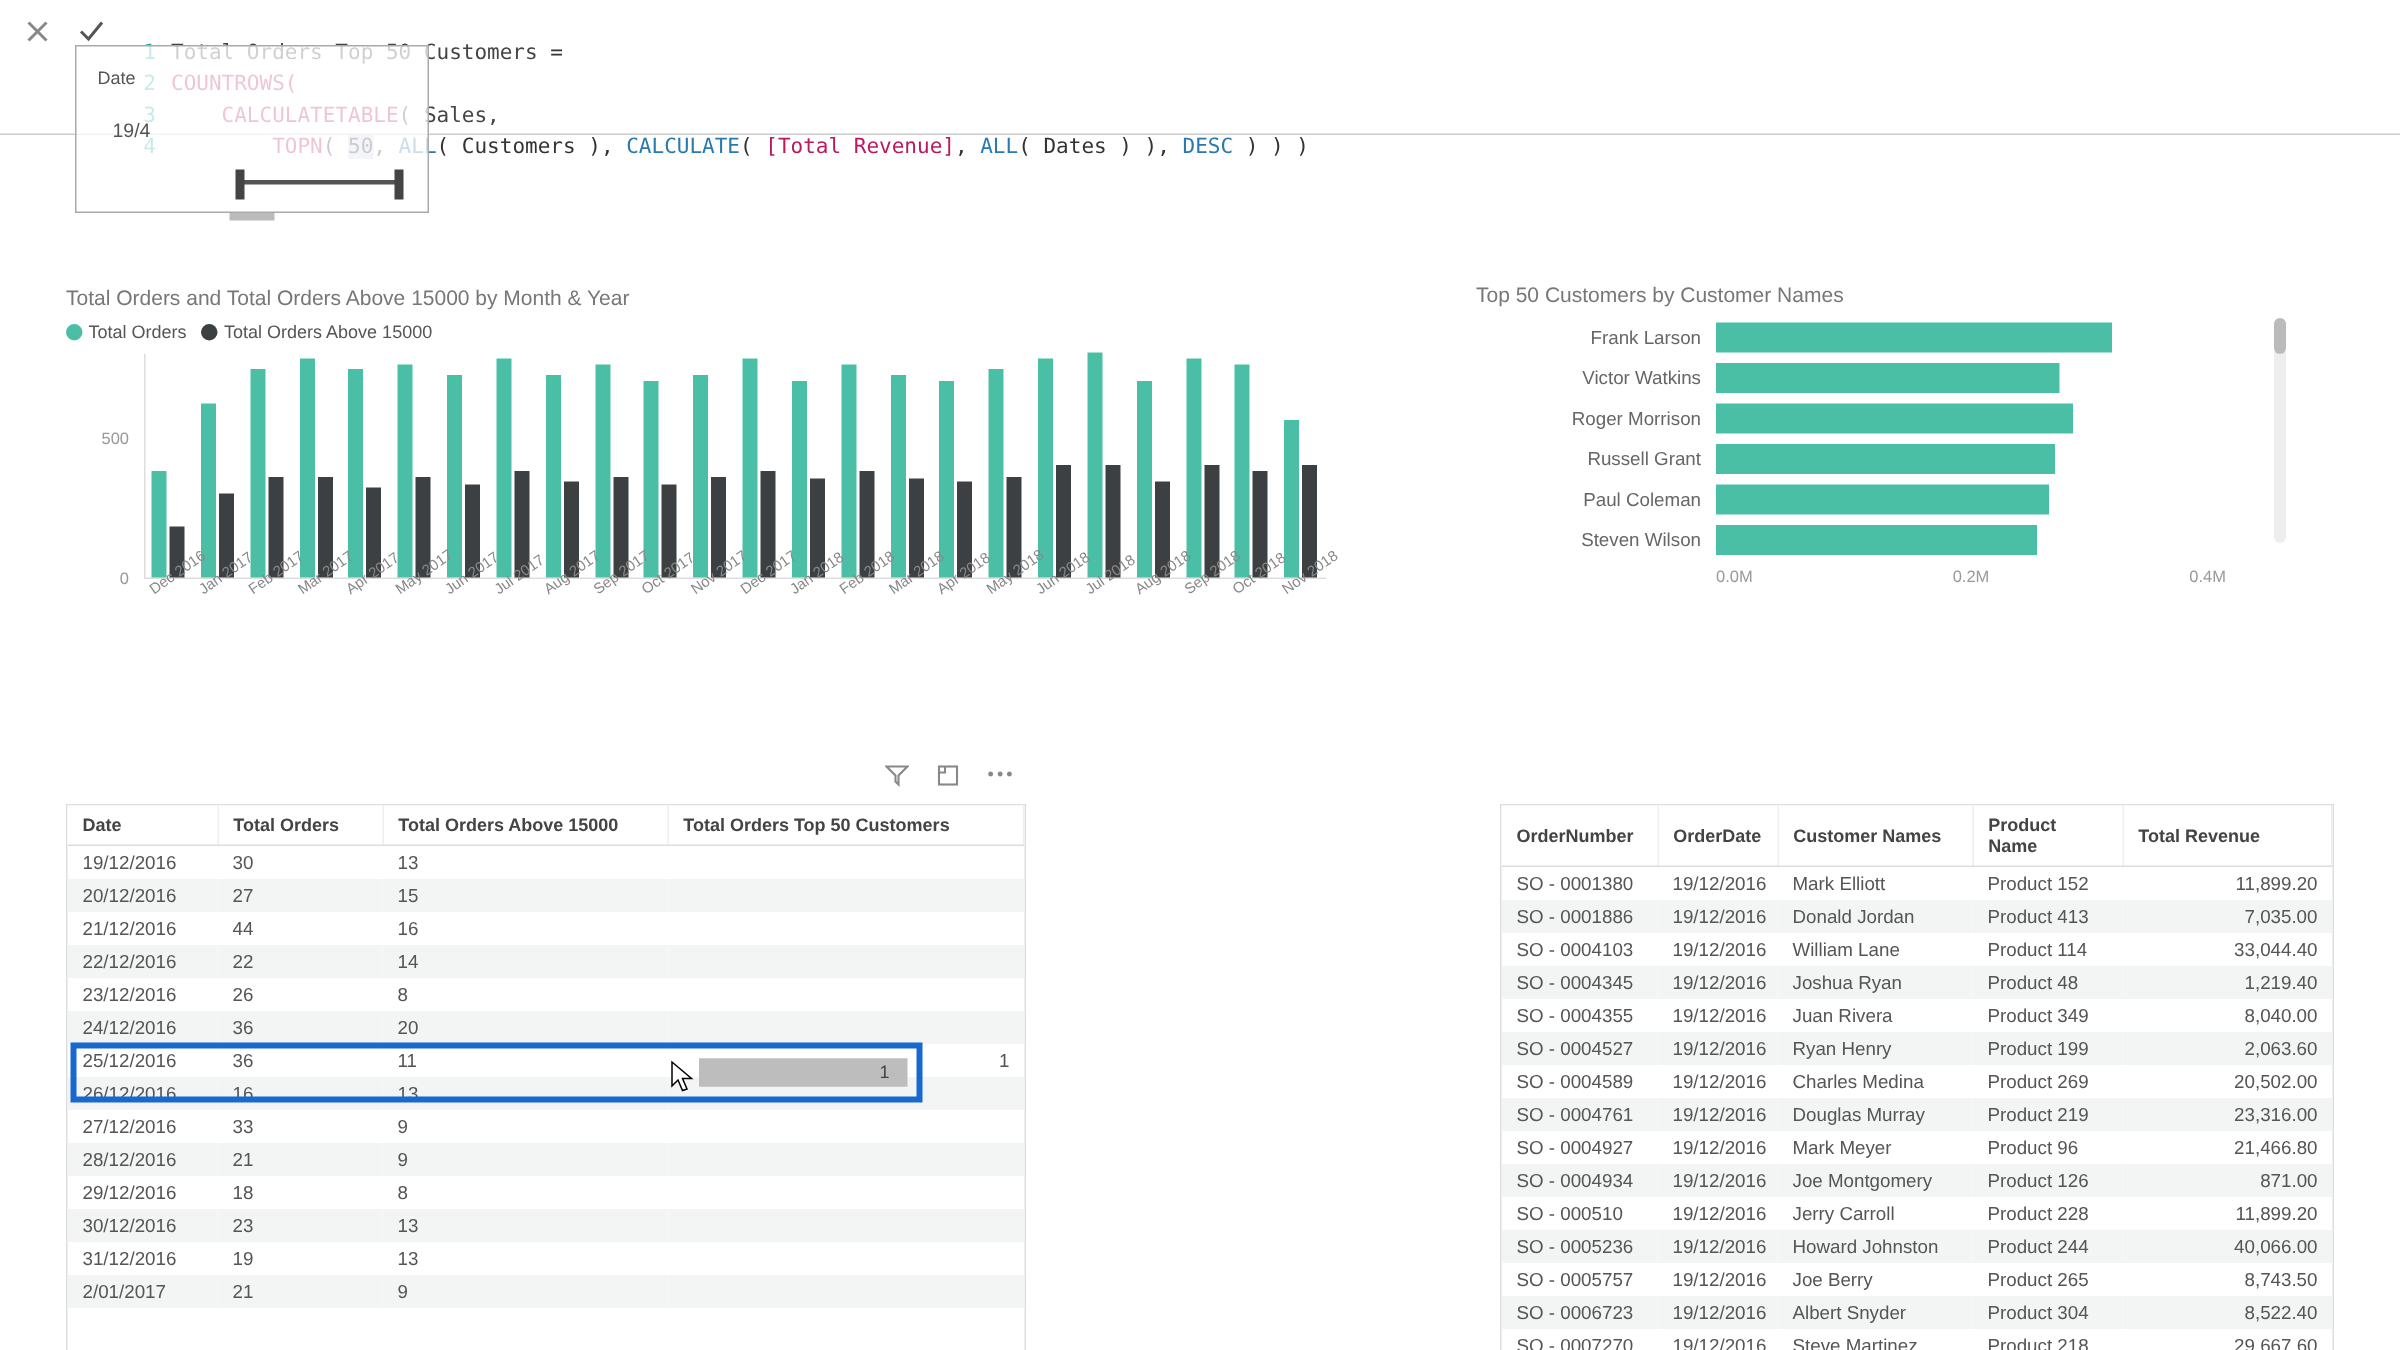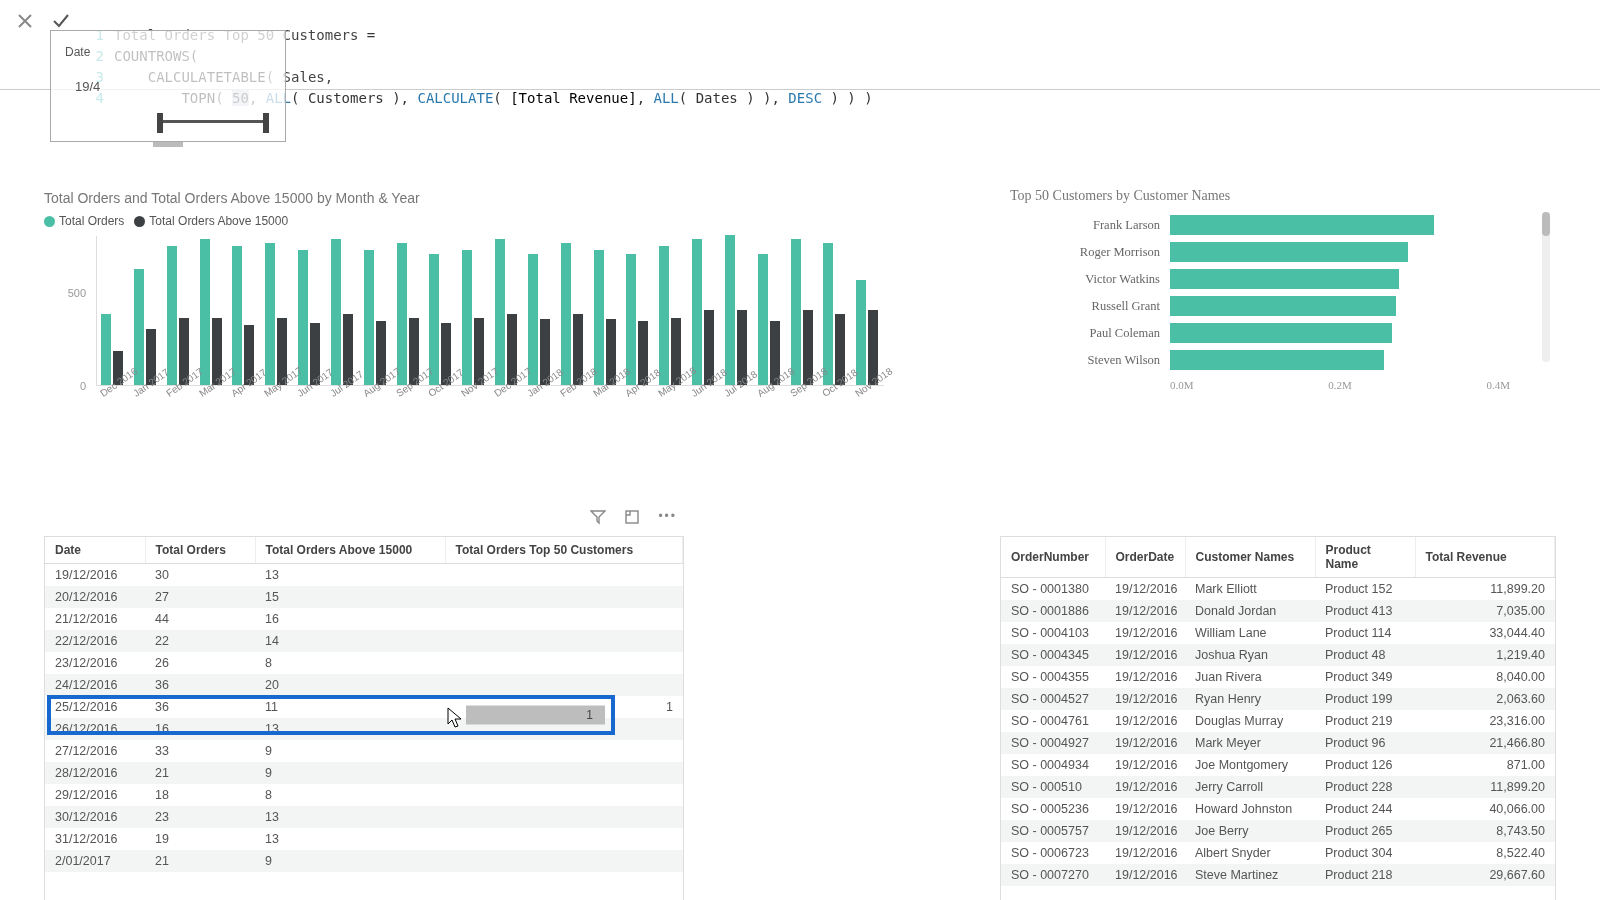--- a/index.html
+++ b/index.html
@@ -33,21 +33,21 @@
   .icon-btn.check { color: #444; }
   .formula-code {
     font-family: Consolas, monospace;
     font-size: 14px;
     padding: 4px 0 0 0;
     line-height: 21px;
     white-space: pre;
   }
   .ln { display: inline-block; width: 18px; color: #2aa; text-align: right; margin-right: 10px; }
   .kw-blue { color: #2a7ab0; }
-  .kw-teal { color: #000000; }
+  .kw-teal { color: #be185d; }
   .tok-id { color: #444; }
   .slicer-overlap {
     position: absolute;
     left: 50px; top: 30px;
     width: 236px; height: 112px;
     border: 1px solid #aaa;
     background: rgba(255,255,255,0.75);
     z-index: 5;
   }
   .slicer-label {
@@ -79,21 +79,21 @@
   .yaxis { position: absolute; left: 0; top: 0; bottom: 30px; width: 48px; color: #999; font-size: 11px; }
   .ylabel { position: absolute; right: 6px; transform: translateY(-50%); }
   .plot { position: absolute; left: 52px; right: 0; top: 0; bottom: 30px; border-left: 1px solid #ddd; border-bottom: 1px solid #ddd; }
   .bgroup { position: absolute; bottom: 0; display: flex; gap: 2px; align-items: flex-end; }
   .b { width: 10px; }
   .b.teal { background: #4bbfa6; }
   .b.dark { background: #3c4043; }
   .xlabels { position: absolute; left: 52px; right: 0; bottom: 0; height: 30px; font-size: 10px; color: #888; }
   .xl { position: absolute; transform: rotate(-35deg); transform-origin: left top; white-space: nowrap; }
   
-  .chart2 { position: absolute; left: 1010px; top: 98px; width: 540px; font-family: Liberation Serif, serif; }
+  .chart2 { position: absolute; left: 984px; top: 98px; width: 540px; }
   .hbar-area { position: relative; height: 200px; margin-top: 0; }
   .hbar-row { display: flex; align-items: center; height: 26px; margin-bottom: 1px; }
   .hbar-name { width: 160px; text-align: right; padding-right: 10px; color: #666; font-size: 12.5px; }
   .hbar-bar { height: 20px; background: #4bbfa6; }
   .hx { display: flex; margin-left: 160px; width: 340px; justify-content: space-between; color: #999; font-size: 11px; margin-top: 6px; }
   .mini-scroll { position: absolute; right: 0; top: 0; width: 8px; height: 150px; background: #eee; border-radius: 4px; }
   .mini-thumb { width: 100%; height: 24px; background: #bbb; border-radius: 4px; }
   
   .tablevis {
     position: absolute;
@@ -315,26 +315,26 @@
     <div class="vis-title">Top 50 Customers by Customer Names</div>
     <div class="hbar-area" id="hbars">
       <div class="mini-scroll">
           <div class="mini-thumb"></div>
         </div>
     <div class="hbar-row">
           <div class="hbar-name">Frank Larson</div>
           <div class="hbar-bar" style="width: 264px;"></div>
         </div>
         <div class="hbar-row">
+          <div class="hbar-name">Victor Watkins</div>
+          <div class="hbar-bar" style="width: 228.8px;"></div>
+        </div>
+        <div class="hbar-row">
           <div class="hbar-name">Roger Morrison</div>
           <div class="hbar-bar" style="width: 238.4px;"></div>
-        </div>
-        <div class="hbar-row">
-          <div class="hbar-name">Victor Watkins</div>
-          <div class="hbar-bar" style="width: 228.8px;"></div>
         </div>
         <div class="hbar-row">
           <div class="hbar-name">Russell Grant</div>
           <div class="hbar-bar" style="width: 226.4px;"></div>
         </div>
         <div class="hbar-row">
           <div class="hbar-name">Paul Coleman</div>
           <div class="hbar-bar" style="width: 222.4px;"></div>
         </div>
         <div class="hbar-row">
@@ -546,20 +546,27 @@
               <td class="num">8,040.00</td>
             </tr>
             <tr>
               <td>SO - 0004527</td>
               <td>19/12/2016</td>
               <td>Ryan Henry</td>
               <td>Product 199</td>
               <td class="num">2,063.60</td>
             </tr>
             <tr>
+              <td>SO - 0004589</td>
+              <td>19/12/2016</td>
+              <td>Charles Medina</td>
+              <td>Product 269</td>
+              <td class="num">20,502.00</td>
+            </tr>
+            <tr>
               <td>SO - 0004761</td>
               <td>19/12/2016</td>
               <td>Douglas Murray</td>
               <td>Product 219</td>
               <td class="num">23,316.00</td>
             </tr>
             <tr>
               <td>SO - 0004927</td>
               <td>19/12/2016</td>
               <td>Mark Meyer</td>

